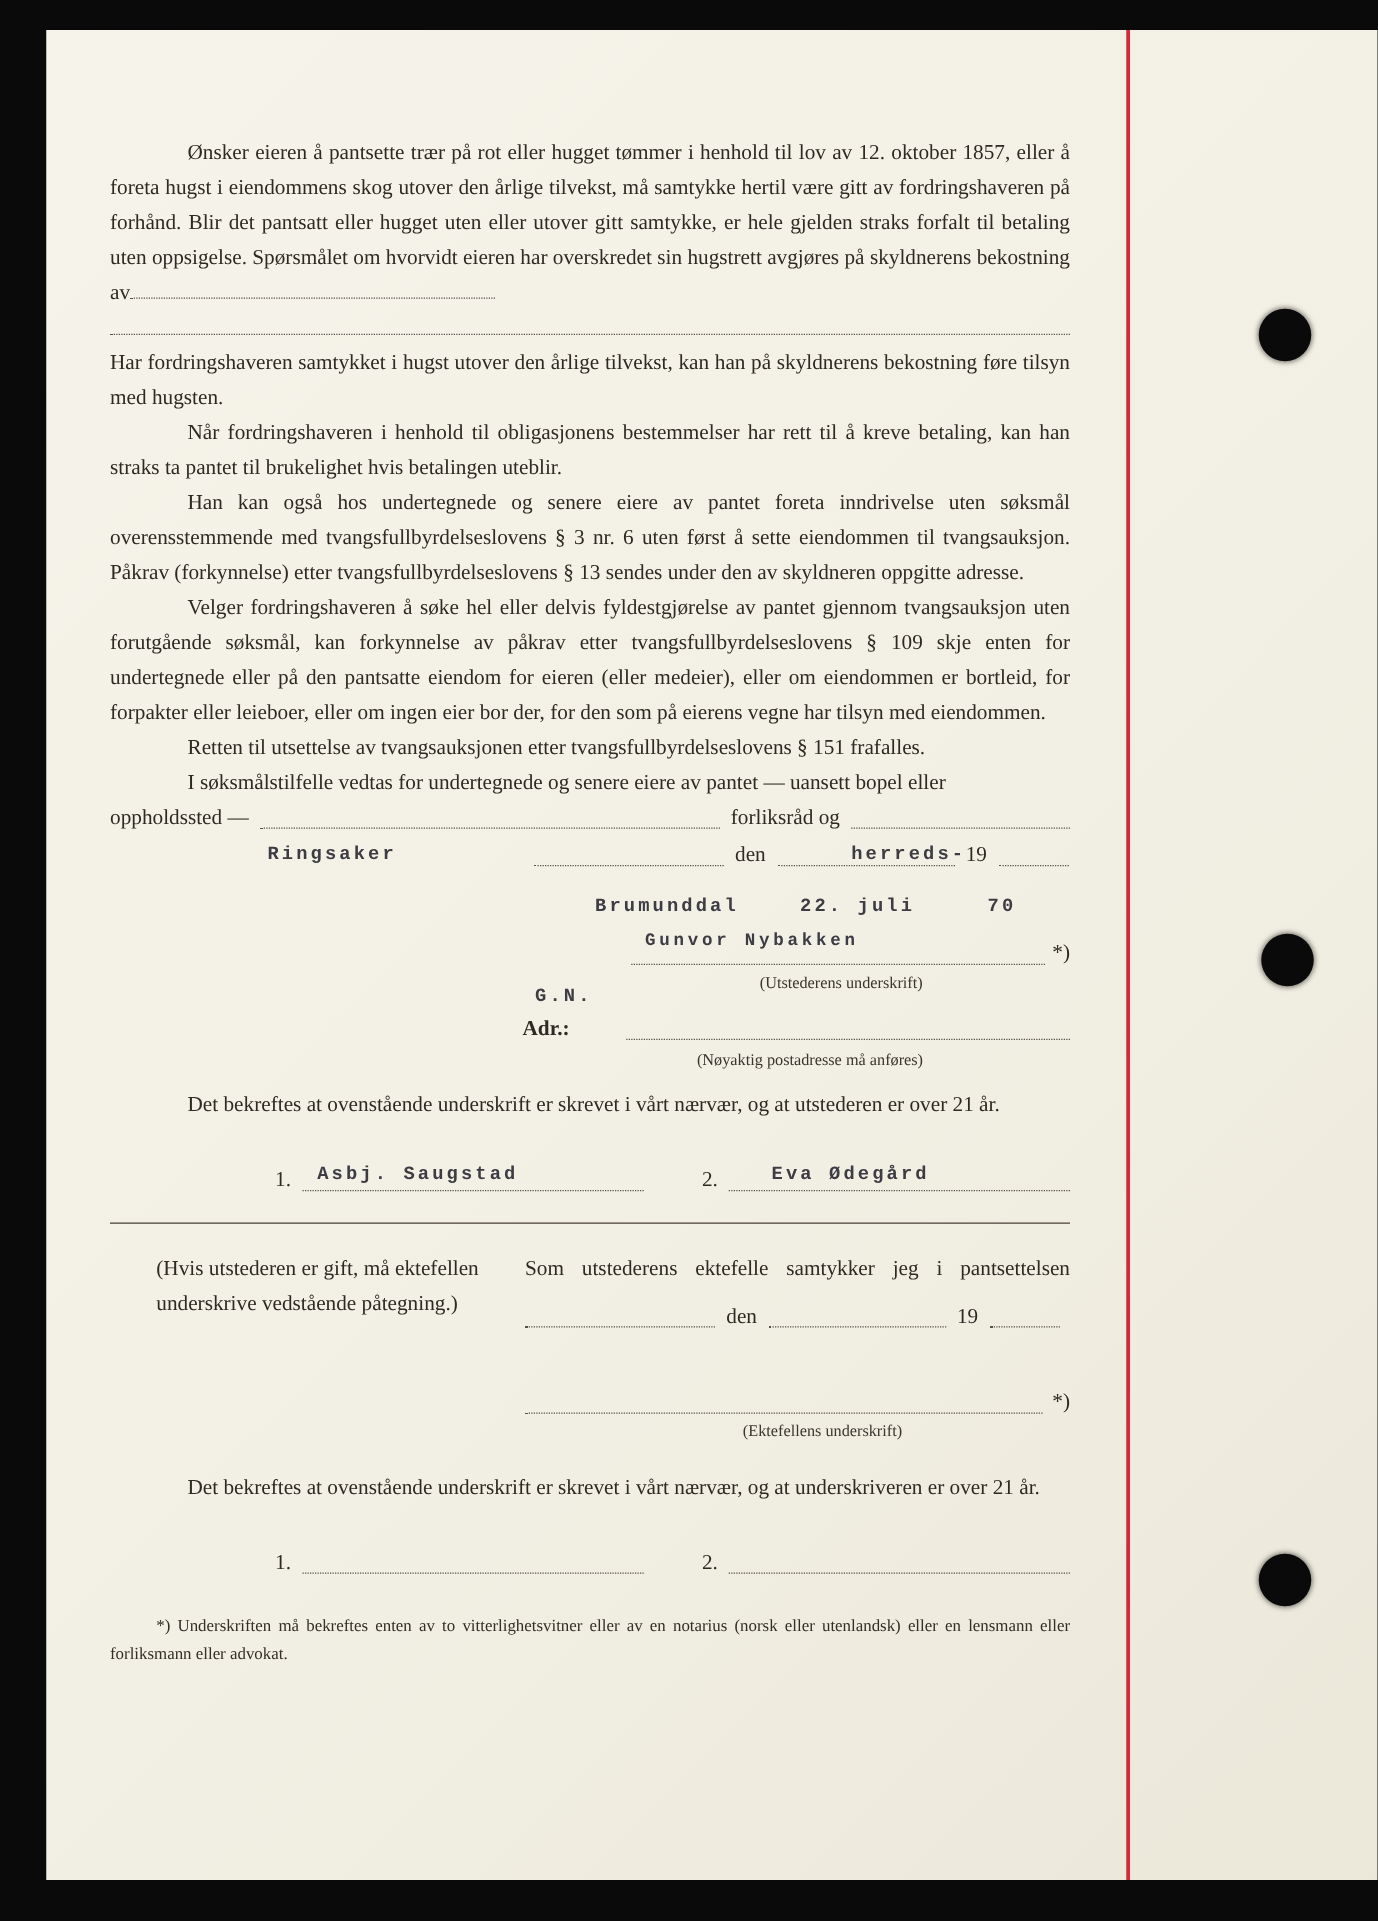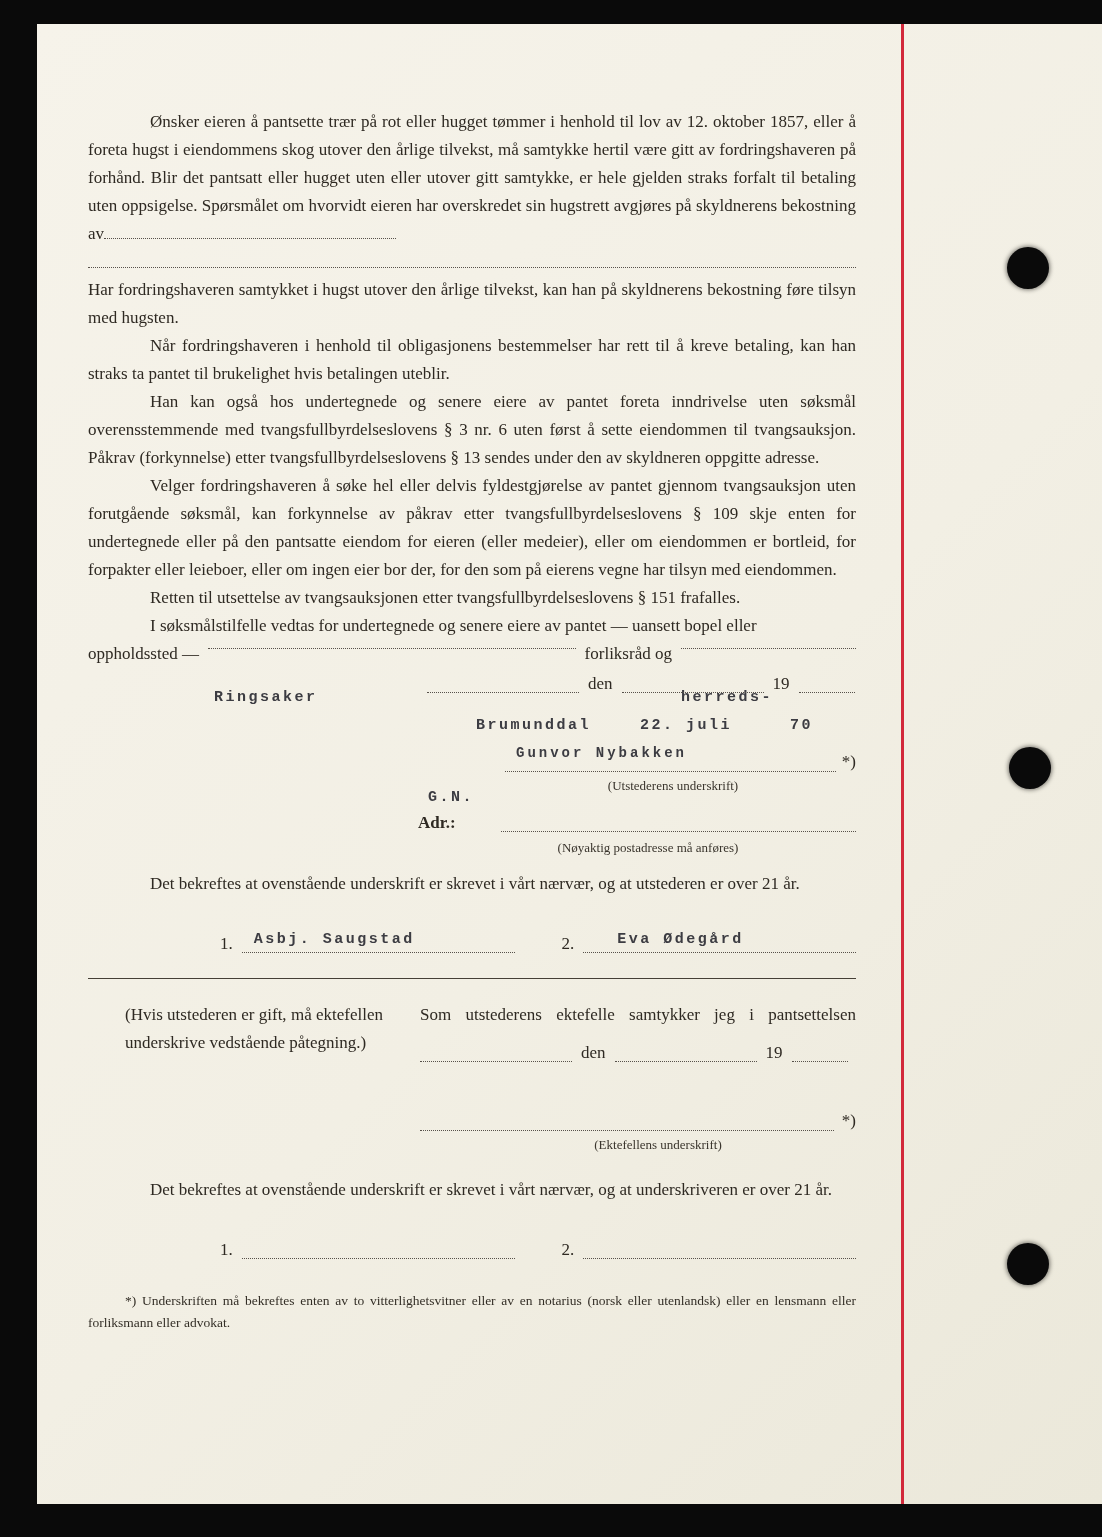--- a/index.html
+++ b/index.html
@@ -49,21 +49,21 @@
     display: inline-block;
     width: 292px; height: 4px;
     border-bottom: 1.7px dotted #57514a;
   }
   .dotline {
     height: 20px;
     border-bottom: 1.7px dotted #57514a;
     margin-bottom: 8px;
   }
 
-  .formline { display: flex; height: 28px; align-items: center; }
+  .formline { display: flex; height: 28px; }
   .formline .ptext { white-space: nowrap; }
   .fillflex { position: relative; flex: 1; margin: 0 9px; }
   .fillflex::after {
     content: "";
     position: absolute; left: 0; right: 0; bottom: 5px;
     border-bottom: 1.7px dotted #57514a;
   }
   .grow2 { flex: 2.1; }
   .grow1 { flex: 1; }
   .lastfill { margin-right: 0; }

